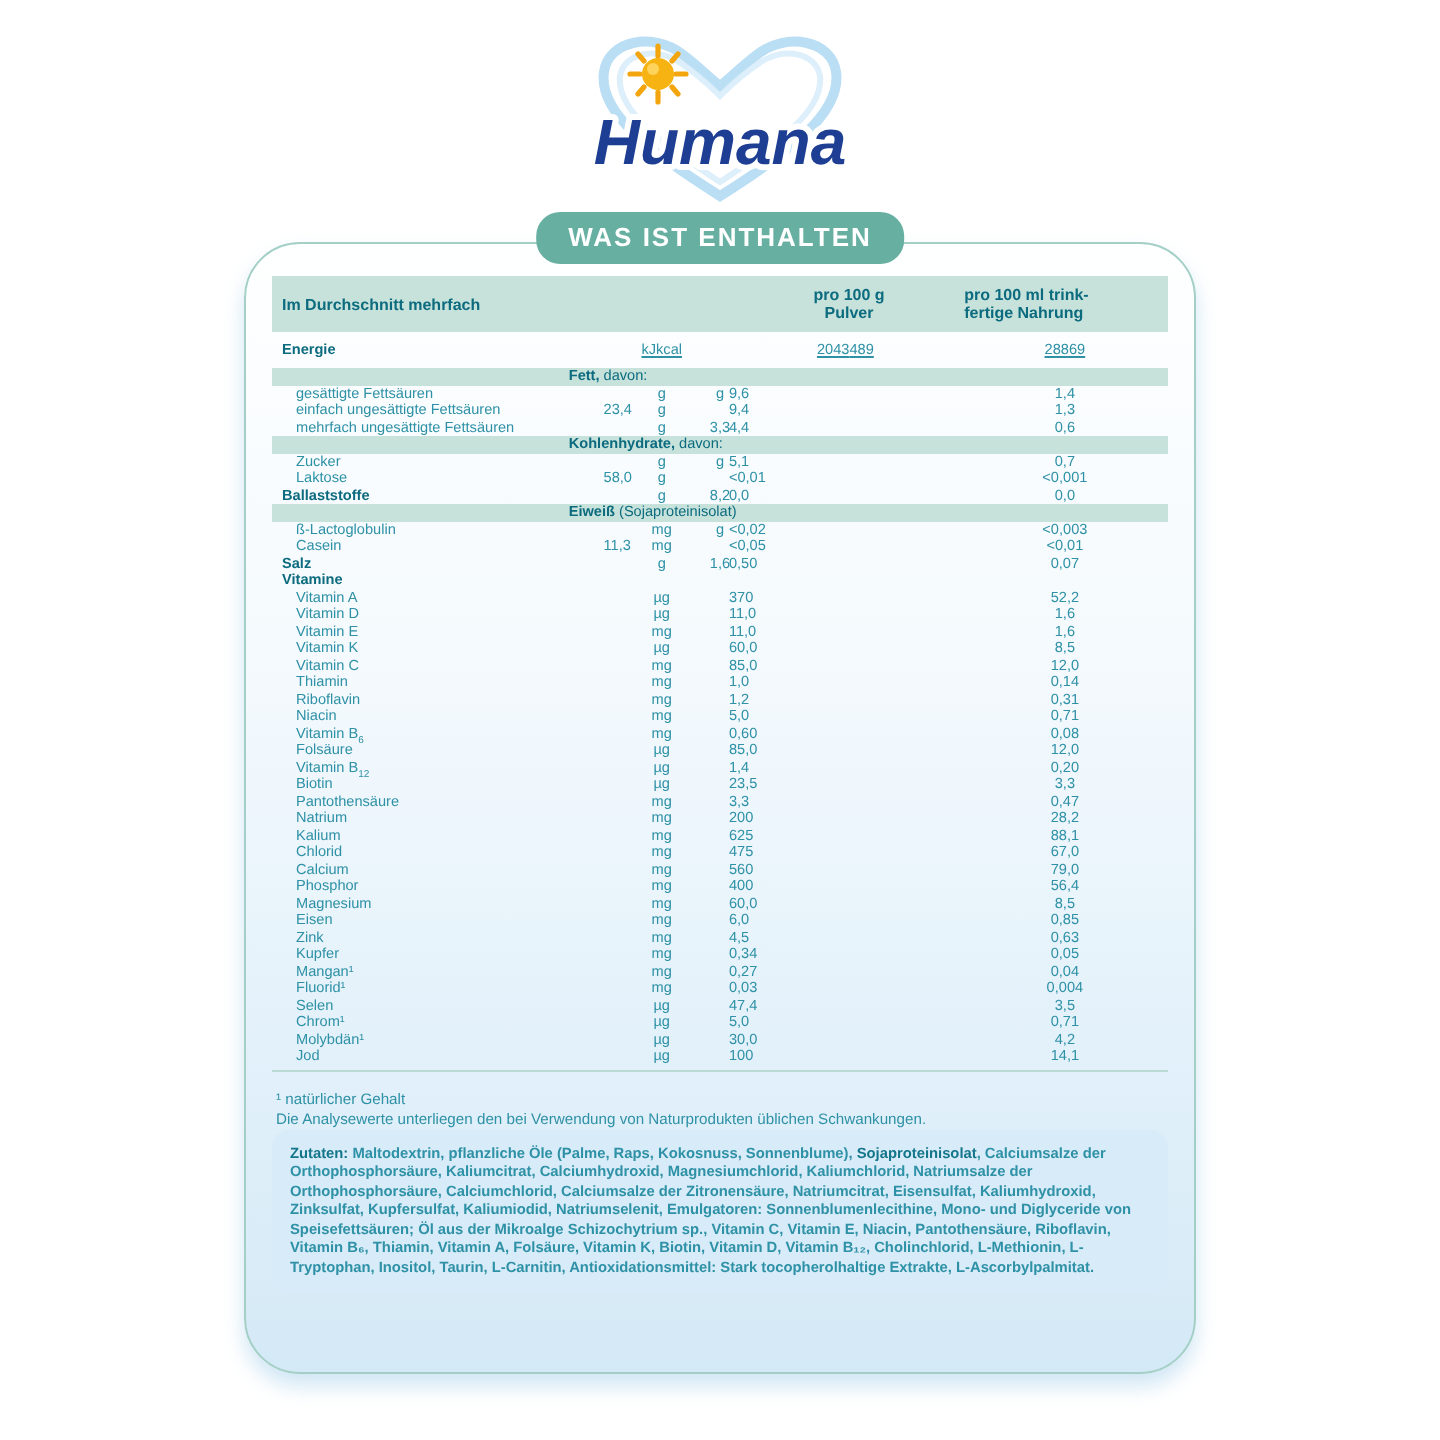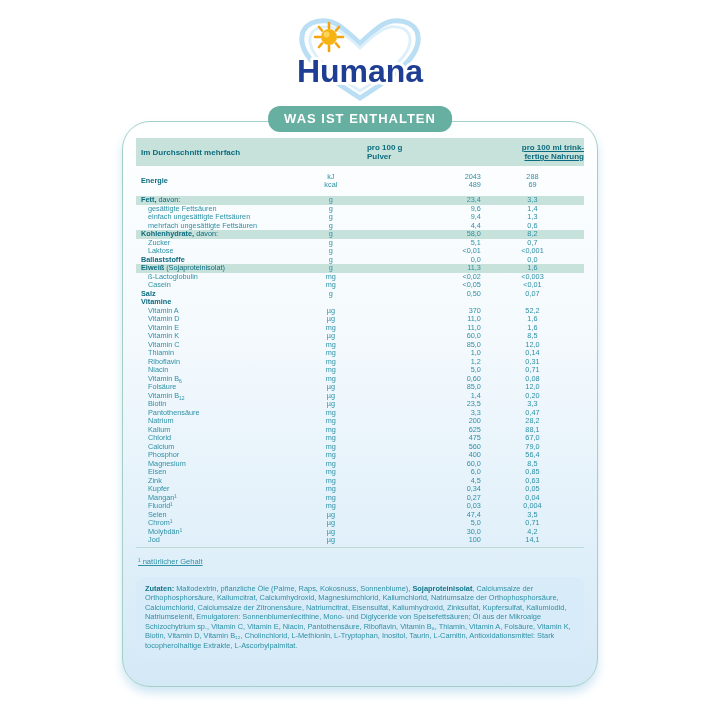--- a/index.html
+++ b/index.html
@@ -4,21 +4,21 @@
 <style>
   html,body{margin:0;padding:0;}
   body{
     width:720px;height:720px;position:relative;overflow:hidden;
     background:#ffffff;
     font-family:"Liberation Sans", sans-serif;
     -webkit-font-smoothing:antialiased;
   }
   
   .logo-wrap{position:absolute;left:0;top:10px;width:720px;height:96px;
-    display:flex;justify-content:center;align-items:flex-end;}
+    display:flex;justify-content:center;align-items:flex-end;font-style:italic;}
   
   .badge{
     position:absolute;top:106px;left:50%;transform:translateX(-50%);
     background:#67b0a1;color:#ffffff;font-weight:bold;font-size:13px;
     letter-spacing:1px;padding:5px 16px 6px;border-radius:12px;z-index:3;
     white-space:nowrap;
   }
   
   .card{
     position:absolute;left:122px;top:121px;width:476px;height:566px;
@@ -28,42 +28,42 @@
     box-sizing:border-box;padding:16px 13px 0;
     z-index:2;
   }
   
   .ntable{width:100%;color:#2e91a6;border-bottom:1px solid #b9dbd3;padding-bottom:2px;}
   .thead{
     background:#c6e2db;color:#0c6b7e;font-weight:bold;font-size:8px;line-height:9px;
     display:flex;align-items:center;padding:4px 0;min-height:20px;
   }
   .thead .hlabel{width:51%;padding-left:5px;text-align:left;}
-  .thead .hv1{width:26%;text-align:left;}
-  .thead .hv2{width:23%;text-align:right;text-decoration:underline;}
+  .thead .hv1{width:26%;text-align:center;}
+  .thead .hv2{width:23%;text-align:left;}
   .trow{display:flex;align-items:center;height:8.5px;font-size:7.3px;line-height:8.5px;white-space:nowrap;}
-  .trow.energy{height:30px;}
-  .trow.band{background:#c6e2db;}
+  .trow.energy{height:18px;}
+  .trow.band{background:#c6e2db;flex-direction:column;}
   .cell{box-sizing:border-box;}
   .cl{width:36%;padding-left:5px;text-align:left;overflow:visible;}
   .cu{width:15%;text-align:center;}
-  .c1{width:26%;text-align:right;}
+  .c1{width:26%;text-align:left;}
   .c2{width:23%;text-align:center;}
   .trow.sub .cl{padding-left:12px;}
   .trow b{color:#0c6b7e;font-weight:bold;}
   .trow.band .cl{color:#0c6b7e;}
-  .stack{display:flex;flex-direction:column;justify-content:center;}
+  .stack{display:flex;justify-content:center;text-decoration:underline;}
   .stack span{display:block;height:8.5px;line-height:8.5px;}
   sub{font-size:5px;line-height:0;}
   
-  .footnotes{margin-top:9px;font-size:7.6px;line-height:10px;color:#2e91a6;padding-left:2px;text-decoration:underline;}
+  .footnotes{margin-top:9px;font-size:7.6px;line-height:10px;color:#2e91a6;padding-left:2px;}
   
   .ingredients{
-    margin-top:10px;background:#d7ebf8;border-radius:9px;
-    padding:7px 9px;font-size:7.4px;line-height:9.6px;color:#2e91a6;
+    background:#d7ebf8;border-radius:9px;
+    padding:7px 9px;font-size:7.4px;line-height:9.6px;color:#2e91a6;font-weight:bold;
   }
   .ingredients b{color:#14768a;}
 </style>
 </head>
 <body>
 
 <div class="logo-wrap">
   <svg width="170" height="96" viewBox="0 0 170 96">
 
     <g fill="none" stroke-linecap="round">
@@ -363,17 +363,18 @@
           <div class="cell cl">Jod</div>
           <div class="cell cu">µg</div>
           <div class="cell c1">100</div>
           <div class="cell c2">14,1</div>
         </div>
       </div>
   </div>
 
   <div class="footnotes">
     <div>¹ natürlicher Gehalt</div>
+    <div>Die Analysewerte unterliegen den bei Verwendung von Naturprodukten üblichen Schwankungen.</div>
   </div>
 
   <div class="ingredients" id="ingredients"><b>Zutaten:</b> Maltodextrin, pflanzliche Öle (Palme, Raps, Kokosnuss, Sonnenblume), <b>Sojaproteinisolat</b>, Calciumsalze der Orthophosphorsäure, Kaliumcitrat, Calciumhydroxid, Magnesiumchlorid, Kaliumchlorid, Natriumsalze der Orthophosphorsäure, Calciumchlorid, Calciumsalze der Zitronensäure, Natriumcitrat, Eisensulfat, Kaliumhydroxid, Zinksulfat, Kupfersulfat, Kaliumiodid, Natriumselenit, Emulgatoren: Sonnenblumenlecithine, Mono- und Diglyceride von Speisefettsäuren; Öl aus der Mikroalge Schizochytrium sp., Vitamin C, Vitamin E, Niacin, Pantothensäure, Riboflavin, Vitamin B₆, Thiamin, Vitamin A, Folsäure, Vitamin K, Biotin, Vitamin D, Vitamin B₁₂, Cholinchlorid, L-Methionin, L-Tryptophan, Inositol, Taurin, L-Carnitin, Antioxidationsmittel: Stark tocopherolhaltige Extrakte, L-Ascorbylpalmitat.</div>
 
 </div>
 
 </body></html>

